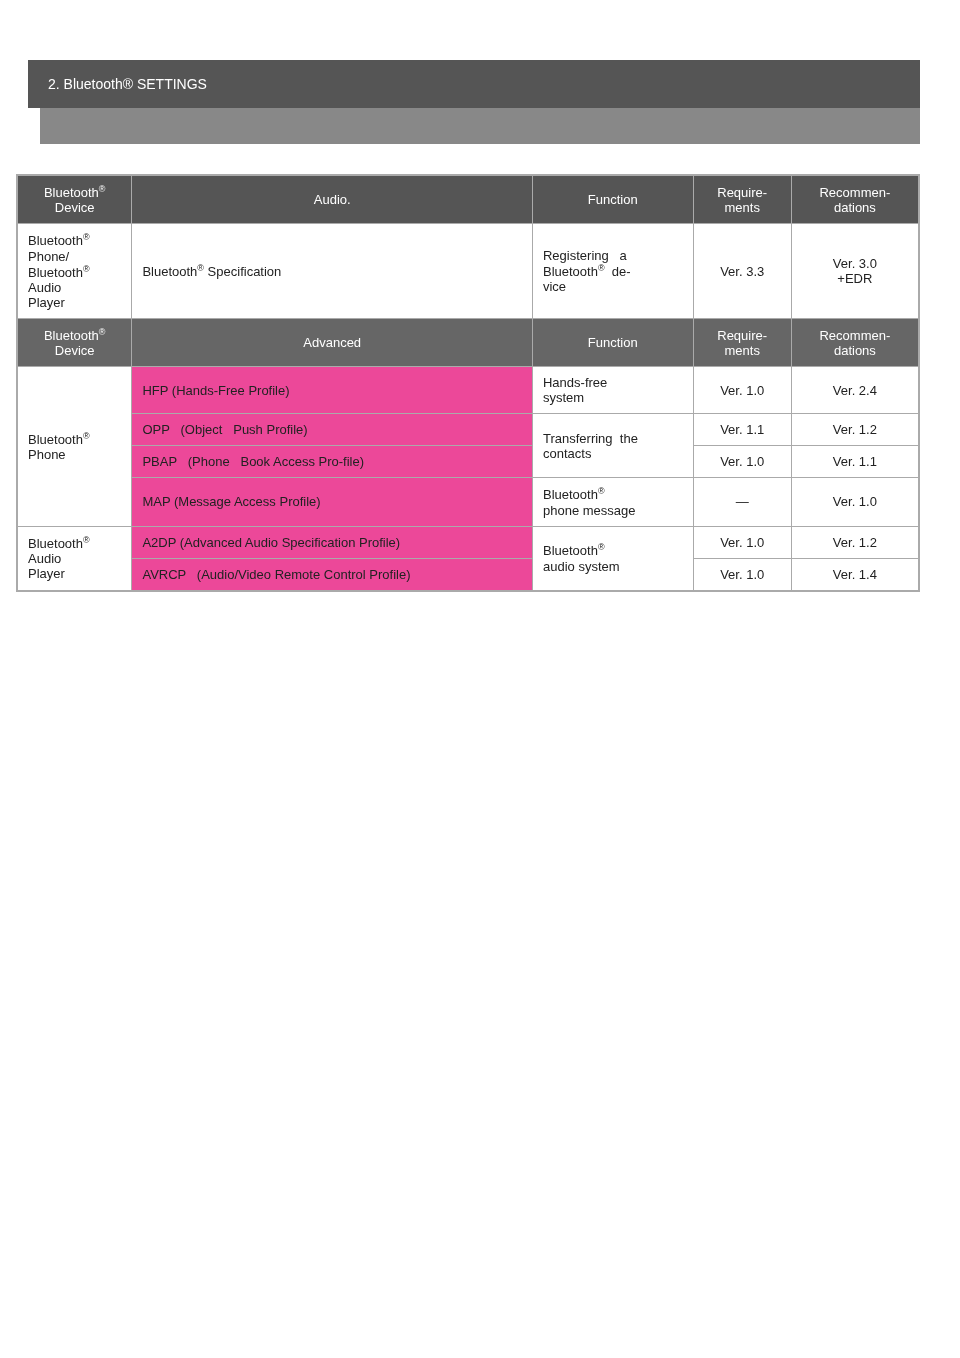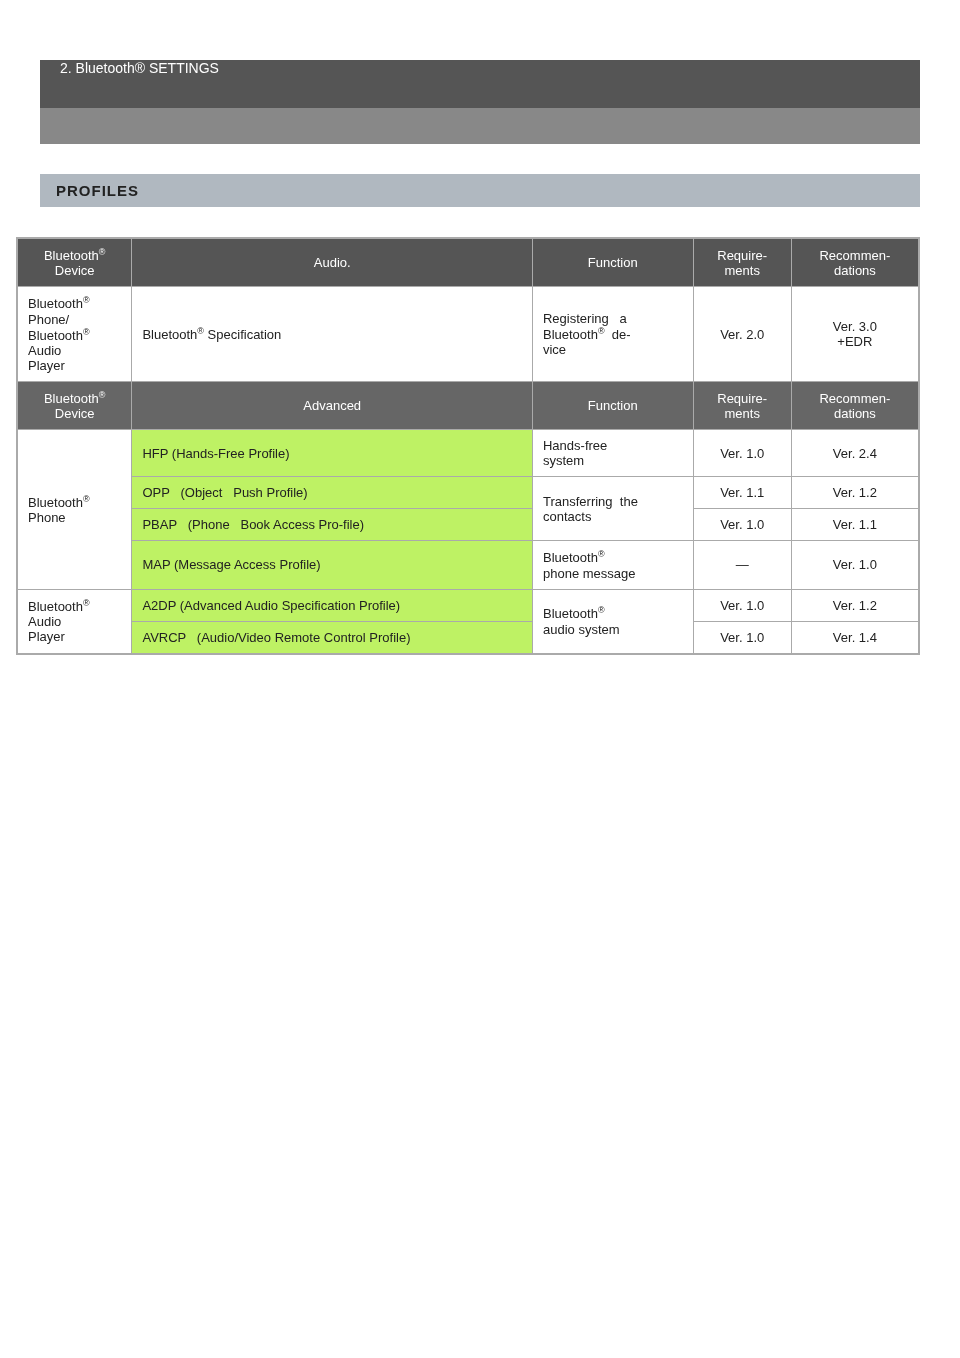--- a/index.html
+++ b/index.html
@@ -16,23 +16,23 @@
       width: 960px;
       min-height: 1358px;
       background: #fff;
       padding: 0;
       position: relative;
     }
 
     .top-bar {
       background: #555;
       height: 48px;
-      margin: 60px 40px 0 40px;
+      margin: 60px 40px 0 28px;
       display: flex;
-      align-items: flex-start;
+      align-items: center;
       padding-left: 20px;
     }
 
     .top-bar-title {
       color: #fff;
       font-size: 14px;
       font-weight: normal;
     }
 
     .section-bar {
@@ -98,61 +98,58 @@
     .cell-center {
       text-align: center;
     }
 
     .row-label {
       background: #fff;
       font-size: 13px;
     }
 
     .profile-cell {
-      background: #bef264;
+      background: #ec4899;
     }
 
     sup {
       font-size: 9px;
     }
   </style>
 </head>
 <body>
 
 <div class="page-wrapper">
 
   <div class="top-bar">
     <span class="top-bar-title">2. Bluetooth® SETTINGS</span>
   </div>
 
   <div class="section-bar"></div>
 
-  <div class="profiles-header">
-    <span class="profiles-title">PROFILES</span>
-  </div>
 
   <div class="table-wrapper">
     <table>
 
       <thead>
         <tr class="header-row">
           <th>Bluetooth<sup>®</sup><br>Device</th>
           <th>Audio.</th>
           <th>Function</th>
           <th>Require-<br>ments</th>
           <th>Recommen-<br>dations</th>
         </tr>
       </thead>
       <tbody>
 
         <tr class="spec-row">
           <td>Bluetooth<sup>®</sup><br>Phone/<br>Bluetooth<sup>®</sup><br>Audio<br>Player</td>
           <td>Bluetooth<sup>®</sup> Specification</td>
           <td>Registering &nbsp; a<br>Bluetooth<sup>®</sup> &nbsp;de-<br>vice</td>
-          <td class="cell-center">Ver. 2.0</td>
+          <td class="cell-center">Ver. 3.3</td>
           <td class="cell-center">Ver. 3.0<br>+EDR</td>
         </tr>
 
         <tr class="header-row-2">
           <th>Bluetooth<sup>®</sup><br>Device</th>
           <th>Advanced</th>
           <th>Function</th>
           <th>Require-<br>ments</th>
           <th>Recommen-<br>dations</th>
         </tr>

